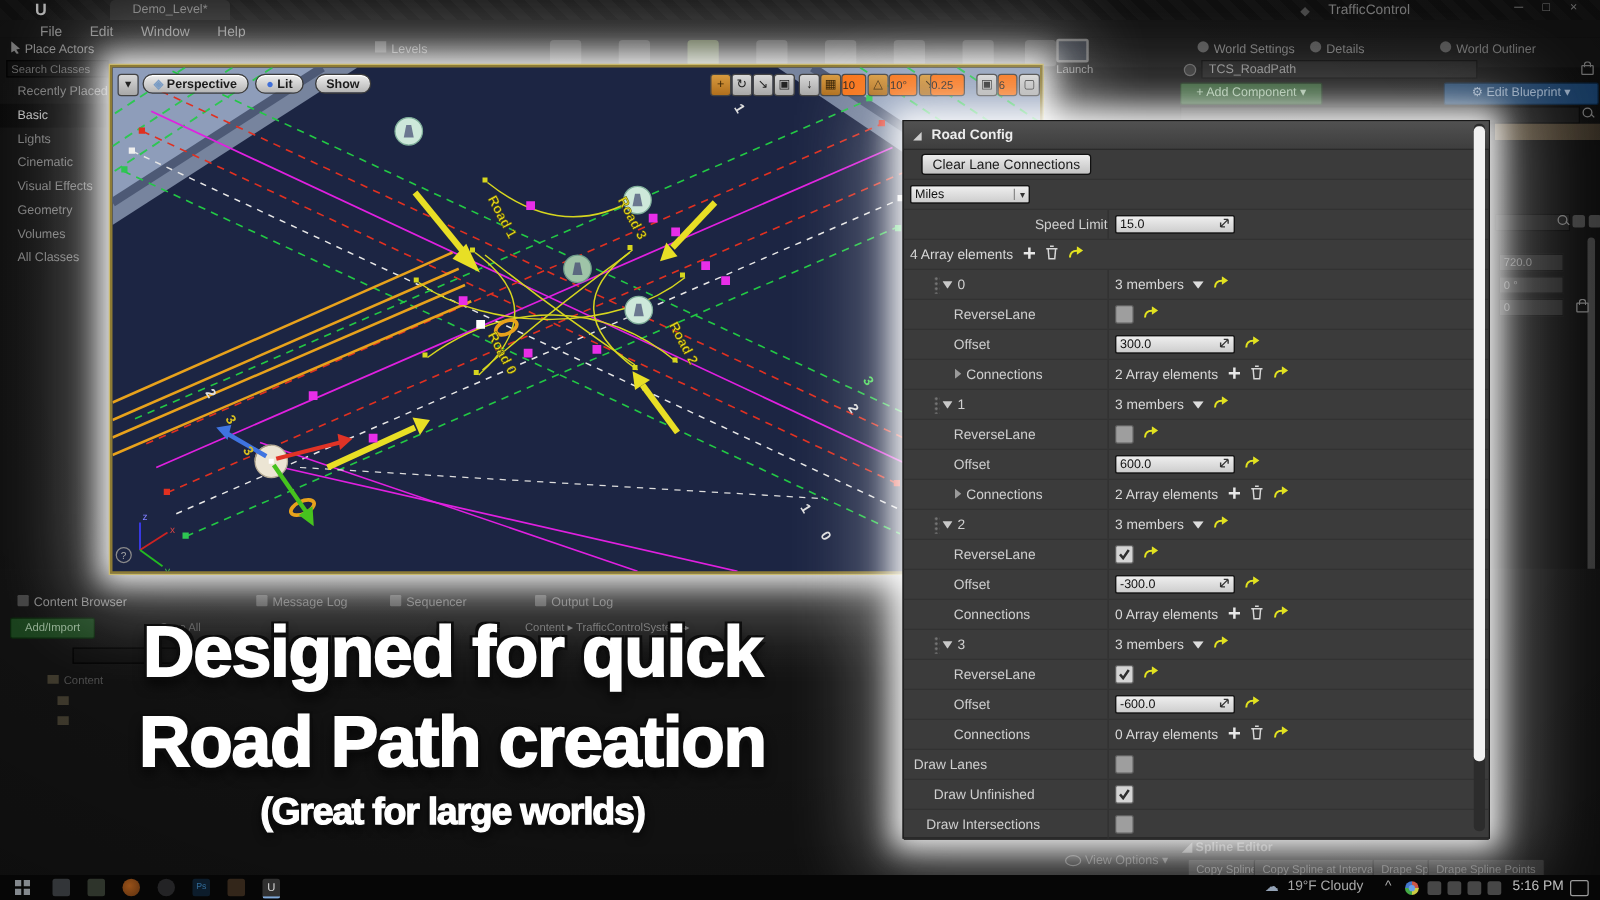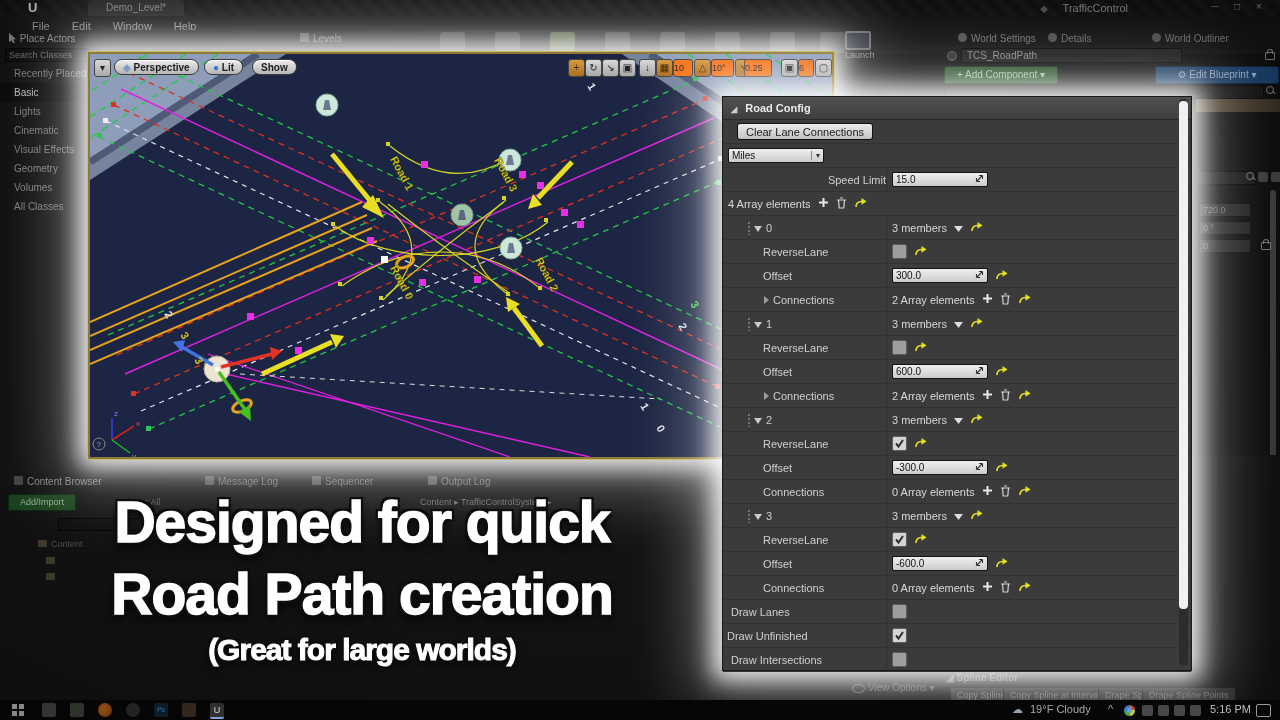--- a/index.html
+++ b/index.html
@@ -726,33 +726,33 @@
         </div>
         <div class="rc-row">
           <div class="rc-label" style="padding-left: 8px;">
             <span>Draw Lanes</span>
           </div>
           <div class="rc-value">
             <div class="cb"></div>
           </div>
         </div>
         <div class="rc-row">
-          <div class="rc-label" style="padding-left: 4px;">
+          <div class="rc-label" style="padding-left: 24px;">
             <span>Draw Unfinished</span>
           </div>
           <div class="rc-value">
             <div class="cb on">
               <svg width="9" height="9">
                 <path d="M1 4.5L3.5 7.5 8 1" fill="none" stroke="#2e2e2e" stroke-width="2"></path>
               </svg>
             </div>
           </div>
         </div>
         <div class="rc-row">
-          <div class="rc-label" style="padding-left: 8px;">
+          <div class="rc-label" style="padding-left: 18px;">
             <span>Draw Intersections</span>
           </div>
           <div class="rc-value">
             <div class="cb"></div>
           </div>
         </div>
       </div>
     <div id="rc-scroll-track"></div>
     <div id="rc-scroll-thumb"></div>
   </div>

